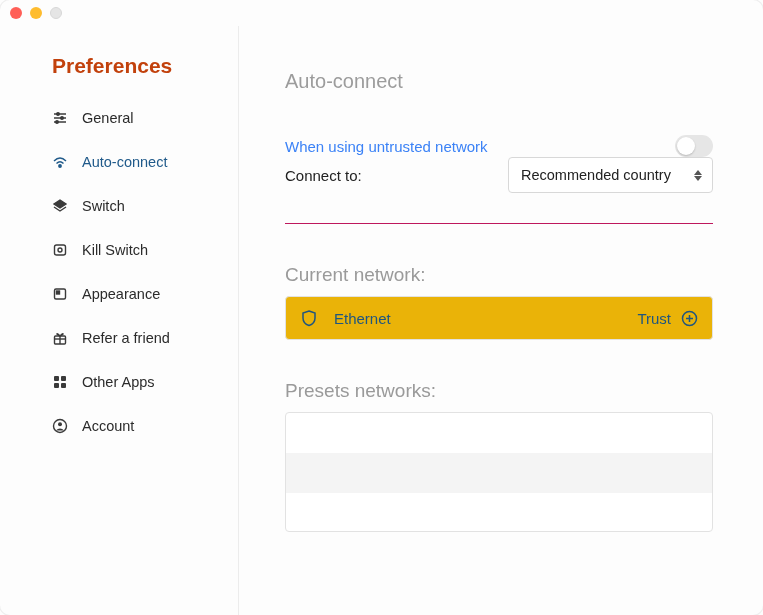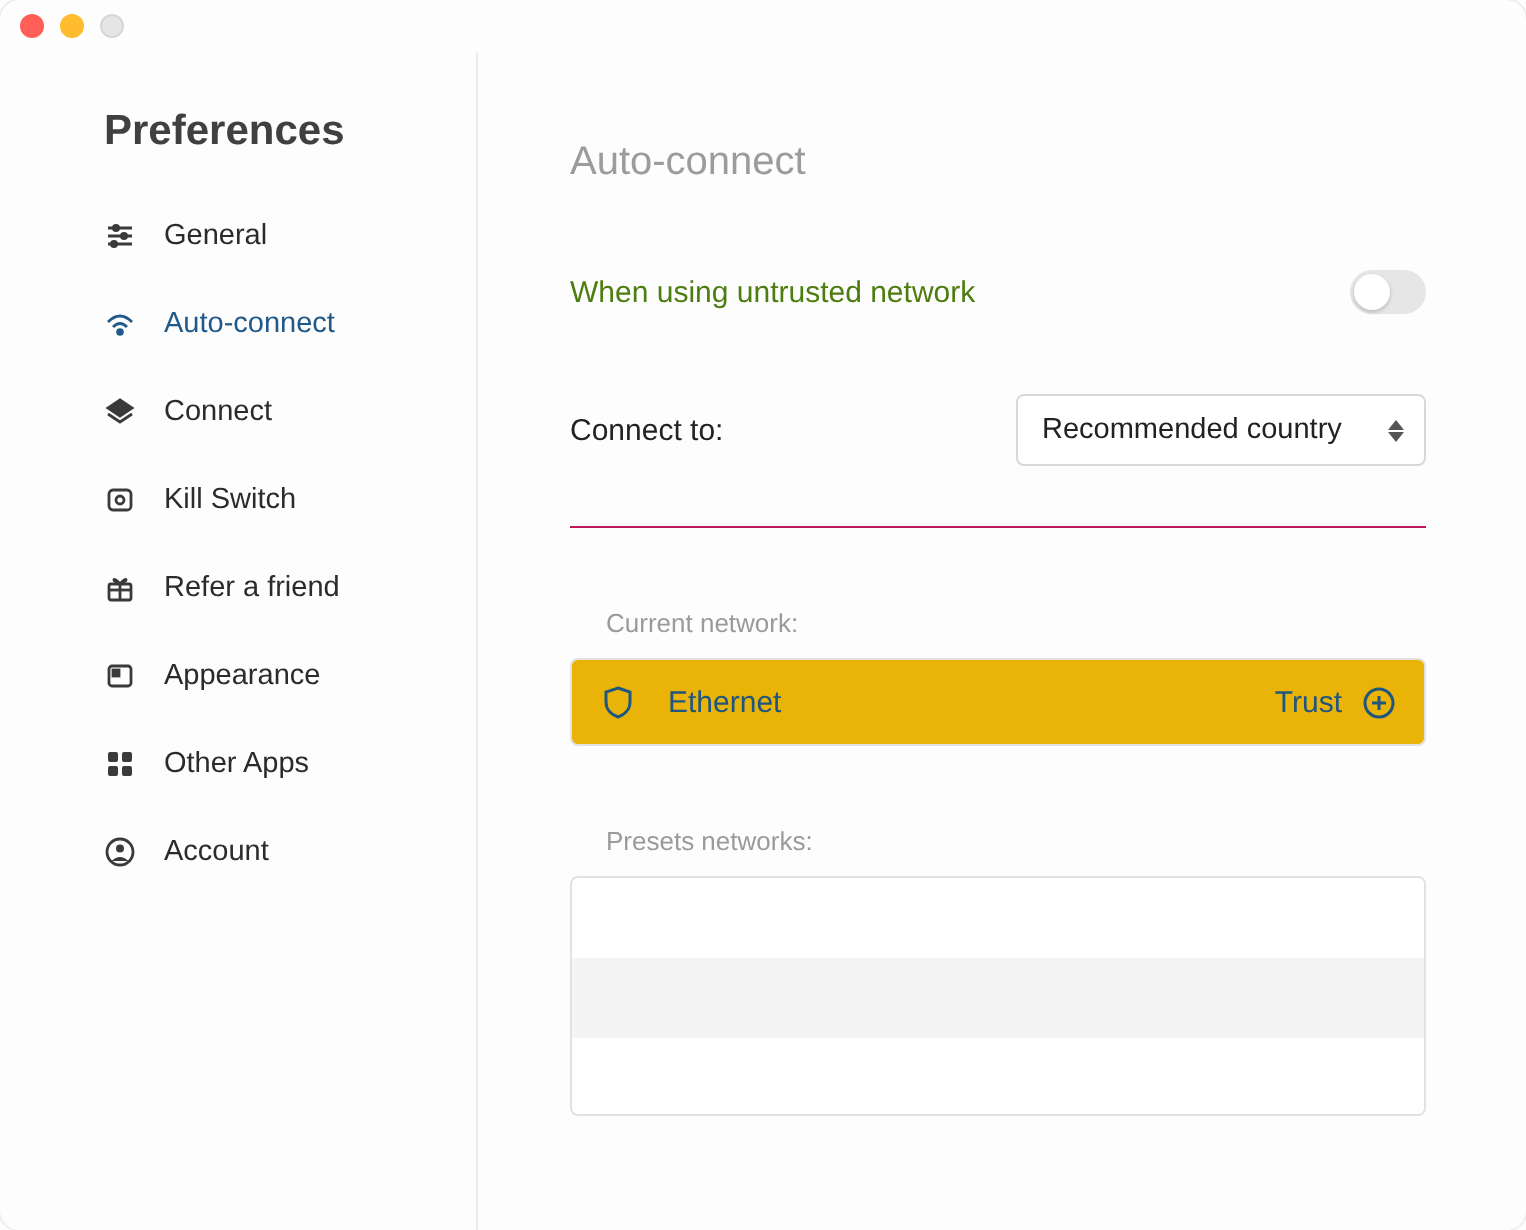--- a/index.html
+++ b/index.html
@@ -29,21 +29,21 @@
       display: flex;
       height: calc(100% - 26px);
     }
     .sidebar {
       width: 238px;
       padding: 28px 0 0 0;
     }
     .sidebar-title {
       font-size: 21px;
       font-weight: 600;
-      color: #404040;
+      color: #c2410c;
       padding: 0 0 18px 52px;
     }
     .nav {
       display: flex;
       flex-direction: column;
     }
     .nav-item {
       display: flex;
       align-items: center;
       gap: 14px;
@@ -70,23 +70,22 @@
     .page-title {
       font-size: 20px;
       color: #9c9c9c;
       font-weight: 500;
       margin-bottom: 42px;
     }
     .setting-row {
       display:flex;
       align-items:center;
       justify-content:space-between;
-      margin-bottom: 40px;
       font-size: 15px;
-      color:#4d7c0f;
+      color:#3b82f6;
     }
     .toggle {
       width: 38px; height: 22px;
       background:#e6e6e6;
       border-radius: 11px;
       position:relative;
       cursor:pointer;
     }
     .toggle::after {
       content:"";
@@ -118,23 +117,23 @@
       font-size:14.5px;
       color:#222;
       cursor:pointer;
       background:#fff;
     }
     .select-arrows {
       display:flex; flex-direction:column; gap:1px;
       color:#555;
     }
     .section-label {
-      font-size:13px;
+      font-size:19px;
       color:#9a9a9a;
-      margin: 40px 0 10px 18px;
+      margin: 40px 0 10px 0;
     }
     .net-box {
       border:1px solid #e2e2e2;
       border-radius:4px;
       height:44px;
       display:flex;
       align-items:center;
       padding:0 14px;
       background:#eab308;
     }
@@ -190,54 +189,54 @@
         <span>Auto-connect</span>
       </div>
 
       <div class="nav-item">
         <span class="nav-icon">
           <svg width="16" height="16" viewBox="0 0 16 16" fill="none" stroke="currentColor" stroke-width="1.4">
               <polygon points="8,2 14,6 8,10 2,6" fill="currentColor"></polygon>
               <polyline points="2,9 8,13 14,9"></polyline>
             </svg>
         </span>
-        <span>Connect</span>
+        <span>Switch</span>
       </div>
 
       <div class="nav-item">
         <span class="nav-icon">
           <svg width="16" height="16" viewBox="0 0 16 16" fill="none" stroke="currentColor" stroke-width="1.4">
               <rect x="2.5" y="3" width="11" height="10" rx="2"></rect>
               <circle cx="8" cy="8" r="2"></circle>
             </svg>
         </span>
         <span>Kill Switch</span>
       </div>
 
+
+      <div class="nav-item">
+        <span class="nav-icon">
+          <svg width="16" height="16" viewBox="0 0 16 16" fill="none" stroke="currentColor" stroke-width="1.4">
+              <rect x="2.5" y="3" width="11" height="10" rx="1.5"></rect>
+              <rect x="4.5" y="5" width="3" height="3" fill="currentColor"></rect>
+            </svg>
+        </span>
+        <span>Appearance</span>
+      </div>
 
       <div class="nav-item">
         <span class="nav-icon">
           <svg width="16" height="16" viewBox="0 0 16 16" fill="none" stroke="currentColor" stroke-width="1.4">
               <rect x="2.5" y="6" width="11" height="8" rx="1"></rect>
               <line x1="8" y1="6" x2="8" y2="14"></line>
               <line x1="2.5" y1="9" x2="13.5" y2="9"></line>
               <path d="M8 6 C5 2 3 4 8 6 M8 6 C11 2 13 4 8 6"></path>
             </svg>
         </span>
         <span>Refer a friend</span>
-      </div>
-
-      <div class="nav-item">
-        <span class="nav-icon">
-          <svg width="16" height="16" viewBox="0 0 16 16" fill="none" stroke="currentColor" stroke-width="1.4">
-              <rect x="2.5" y="3" width="11" height="10" rx="1.5"></rect>
-              <rect x="4.5" y="5" width="3" height="3" fill="currentColor"></rect>
-            </svg>
-        </span>
-        <span>Appearance</span>
       </div>
 
       <div class="nav-item">
         <span class="nav-icon">
           <svg width="16" height="16" viewBox="0 0 16 16" fill="currentColor">
               <rect x="2" y="2" width="5" height="5" rx="1"></rect>
               <rect x="9" y="2" width="5" height="5" rx="1"></rect>
               <rect x="2" y="9" width="5" height="5" rx="1"></rect>
               <rect x="9" y="9" width="5" height="5" rx="1"></rect>
             </svg>

